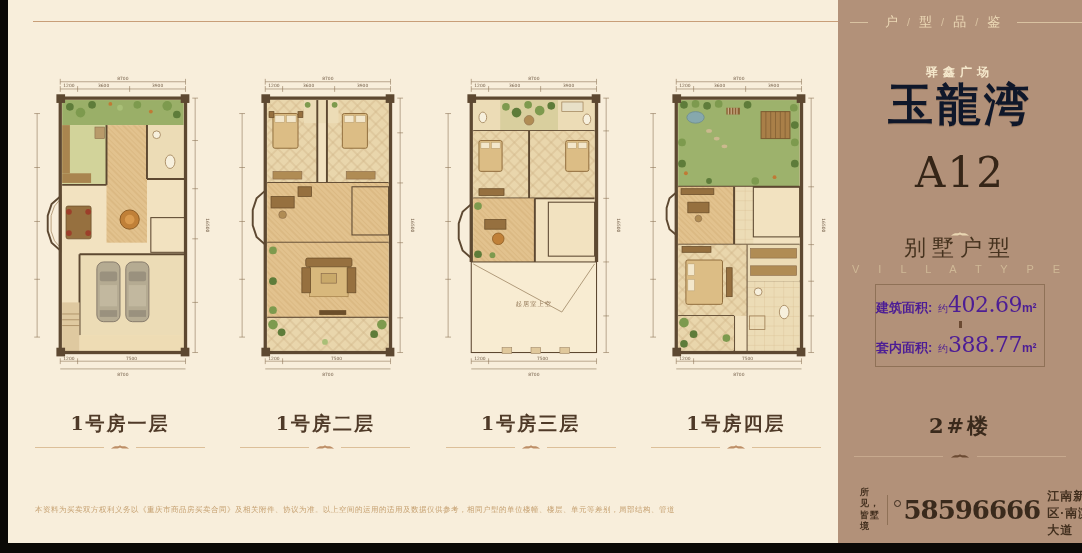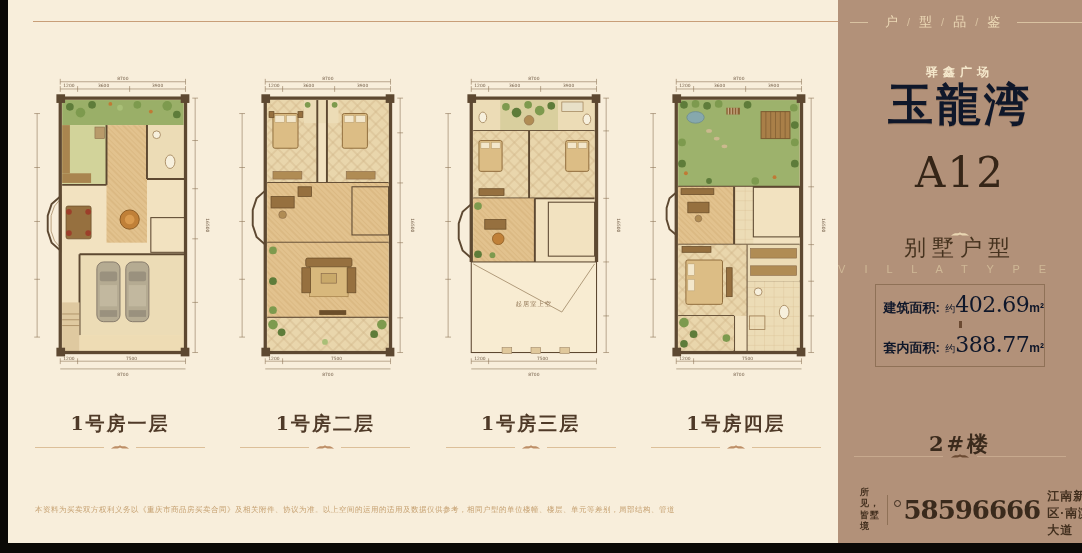--- a/index.html
+++ b/index.html
@@ -39,30 +39,30 @@
   .p-head .sl{color:#d9c2a1;font-size:11px;}
   .brand{position:absolute;top:64px;left:0;width:100%;text-align:center;}
   .brand-top{font-size:12px;letter-spacing:5px;color:#f5e8cc;font-weight:bold;}
   .brand-main{font-family:"DejaVu Serif","Liberation Serif",serif;font-size:45px;line-height:1.05;
       font-weight:bold;color:#0f172a;letter-spacing:3px;text-shadow:0 1px 0 #9a7a60;}
   .unit-code{position:absolute;top:148px;left:0;width:100%;text-align:center;
       font-family:"DejaVu Serif",serif;font-size:42px;color:#352517;letter-spacing:2px;}
   .a12-orn{position:absolute;top:224px;left:0;width:100%;text-align:center;}
   .type-cn{position:absolute;top:233px;left:0;width:100%;text-align:center;font-weight:normal;
       font-size:22px;letter-spacing:6px;color:#46331f;font-family:"DejaVu Serif",serif;}
-  .type-en{position:absolute;top:263px;left:0;width:100%;
+  .type-en{position:absolute;top:263px;left:0;width:100%;text-align:center;
       font-size:11px;letter-spacing:8px;color:#cfb896;}
   .area-box{position:absolute;top:284px;left:37px;width:168px;border:1px solid #8f7157;
-      padding:7px 0 9px;text-align:right;color:#0f172a;}
+      padding:7px 0 9px;text-align:left;color:#4c1d95;}
   .area-row{font-weight:bold;font-size:13px;white-space:nowrap;}
   .area-row .approx{font-size:10px;font-weight:normal;margin-left:2px;}
   .area-row .val{font-family:"DejaVu Serif",serif;font-size:22px;font-weight:normal;letter-spacing:-.5px;}
   .area-row .unit{font-size:12px;}
   .area-sep{width:3px;height:7px;background:#6b4a32;margin:4px auto;}
-  .bldg-no{position:absolute;top:430px;left:0;width:100%;text-align:center;
+  .bldg-no{position:absolute;top:412px;left:0;width:100%;text-align:center;
       font-family:"DejaVu Serif",serif;font-size:21px;font-weight:bold;color:#3a2a1c;letter-spacing:3px;}
   .p-div{position:absolute;top:452px;left:16px;right:16px;display:flex;align-items:center;}
   .p-div .cl{flex:1;height:1px;background:#c7a98e;}
   .p-div svg{margin:0 6px;}
   .contact{position:absolute;top:480px;left:0;width:100%;display:flex;align-items:center;
       justify-content:center;gap:7px;color:#43301f;padding-left:22px;}
   .slogan{font-size:9px;font-weight:bold;line-height:1.25;letter-spacing:1px;}
   .vline{width:1px;height:30px;background:#8f7157;}
   .phone-wrap{position:relative;padding-left:9px;}
   .phone-icon{position:absolute;left:0;top:3px;width:5px;height:5px;border:1.6px solid #3a2a1c;

